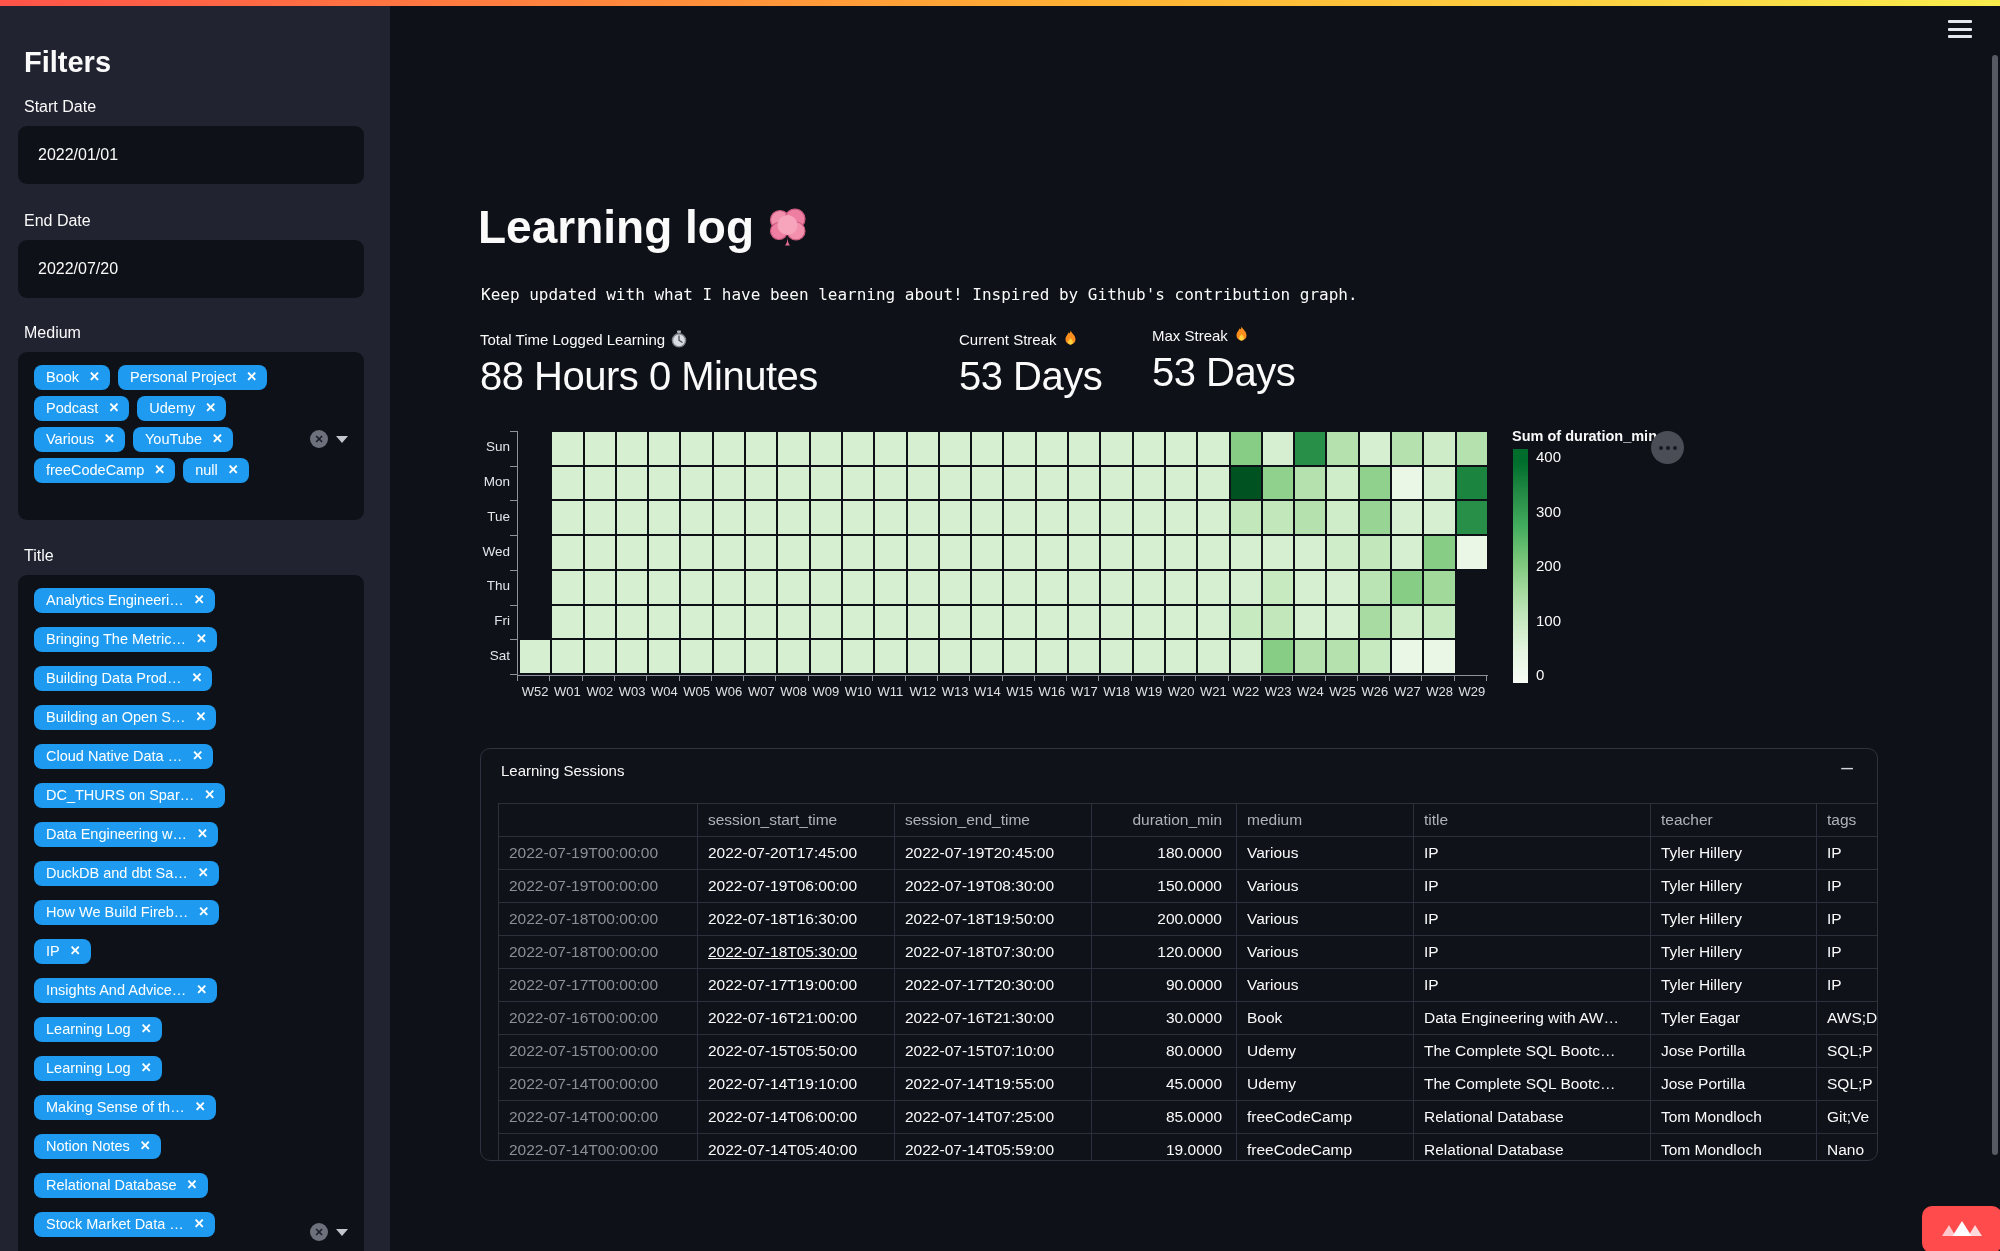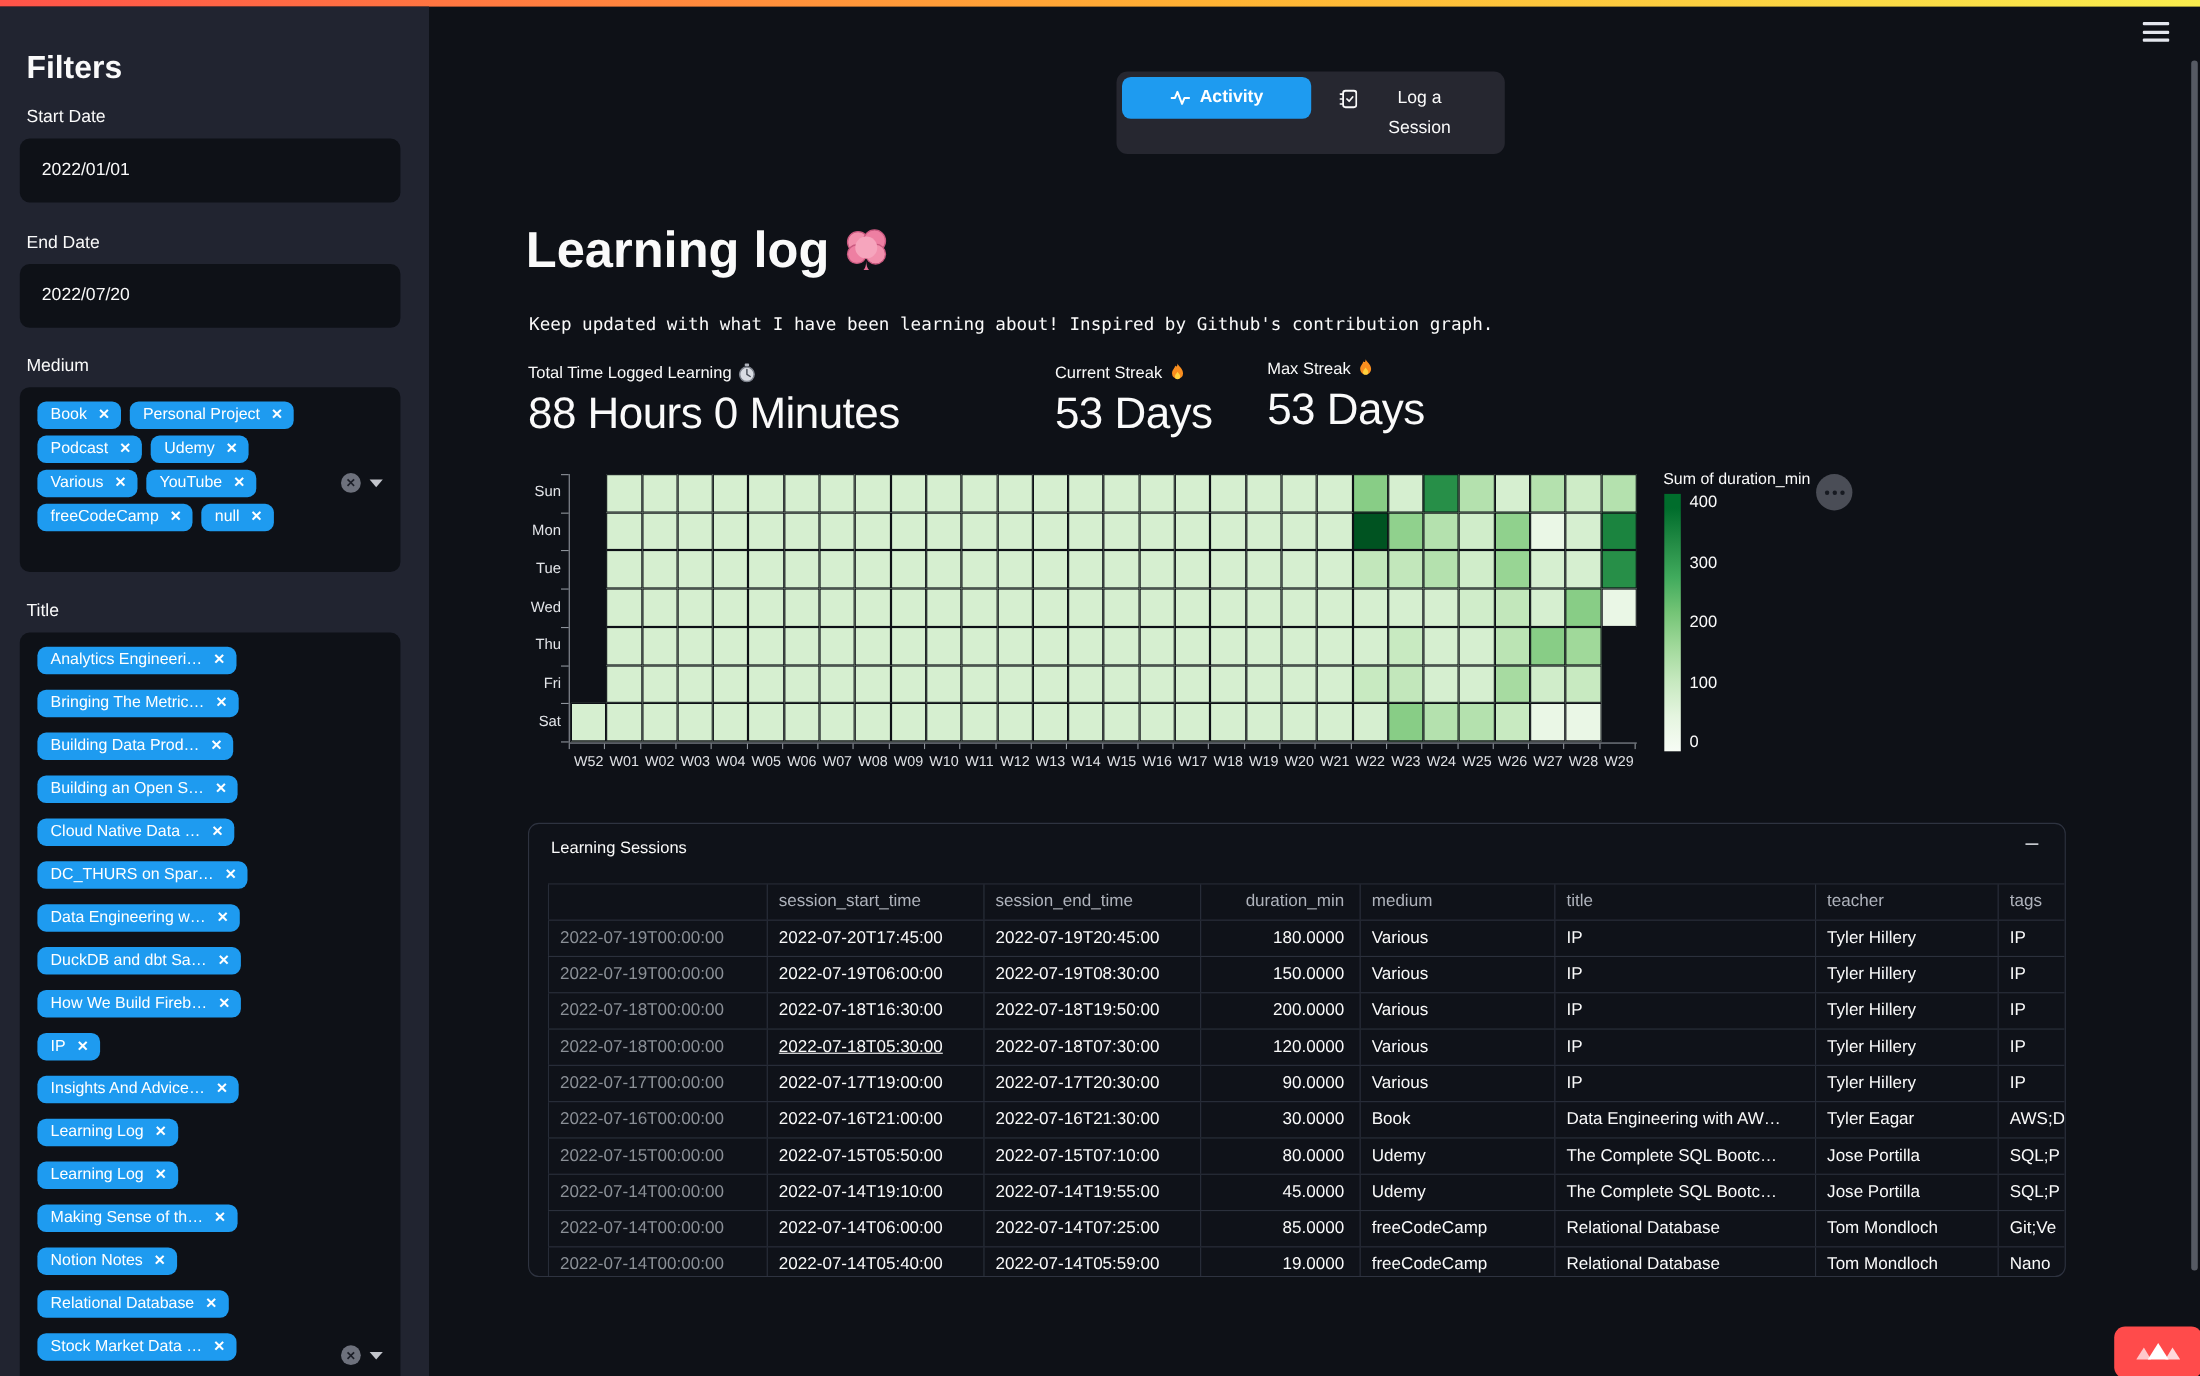--- a/index.html
+++ b/index.html
@@ -55,21 +55,21 @@
   .metric .m-value { margin-top:6px; font-size:40px; font-weight:400; color:#fafafa; letter-spacing:-0.5px; }
 
   
   .hm-grid { position:absolute; left:519px; top:431px; width:969px; height:243px;
     display:grid; grid-template-columns:repeat(30,1fr); grid-template-rows:repeat(7,1fr); }
   .hm-cell { border:1.5px solid #0d1016; }
   .hm-cell.empty { border:none; background:transparent; }
   .hm-daylabel { position:absolute; width:80px; text-align:right; font-size:13.5px; color:#e3e5e9; }
   .hm-weeklabel { position:absolute; font-size:13px; color:#dfe1e5; transform:translateX(-50%); }
   .hm-axis { position:absolute; background:#8e939b; }
-  .legend-title { position:absolute; left:1512px; top:428px; font-size:14.5px; font-weight:400; }
+  .legend-title { position:absolute; left:1512px; top:428px; font-size:14.5px; font-weight:700; }
   .legend-bar { position:absolute; left:1513px; top:449px; width:15px; height:234px; }
   .legend-tick { position:absolute; left:1536px; font-size:15px; color:#fafafa; }
   .dots-btn { position:absolute; left:1651px; top:431px; width:33px; height:33px; border-radius:50%;
     background:#4a4d56; display:flex; align-items:center; justify-content:center; gap:3px; cursor:pointer; }
   .dots-btn i { width:4px; height:4px; border-radius:50%; background:#171a21; }
 
   
   .panel { position:absolute; left:480px; top:748px; width:1398px; height:413px;
     border:1px solid #2e3340; border-radius:10px; background:#0f1219; overflow:hidden; }
   .panel-title { position:absolute; left:20px; top:13px; font-size:15px; color:#fafafa; }
@@ -229,36 +229,20 @@
             <span class="x">✕</span>
           </span>
         </div>
     </div>
     <div class="ms-icons" style="left:310px;top:1217px">
       <div class="clear-all">✕</div>
       <div class="caret"></div>
     </div>
   </aside>
 
-  <div class="tabbar">
-    <div class="tab-active">
-      <svg class="tab-icon" width="18" height="14" viewBox="0 0 18 14" fill="none">
-        <path d="M1 7h3.2L6.4 1.5 10.6 12.5 12.8 7H17" stroke="#ffffff" stroke-width="1.8" stroke-linecap="round" stroke-linejoin="round"></path>
-      </svg>
-      <span>Activity</span>
-    </div>
-    <div class="tab-inactive">
-      <svg class="tab-icon" width="17" height="18" viewBox="0 0 17 18" fill="none">
-        <rect x="4" y="1.5" width="12" height="15" rx="2.2" stroke="#fafafa" stroke-width="1.6"></rect>
-        <path d="M7.5 9l2 2 3.2-3.8" stroke="#fafafa" stroke-width="1.6" stroke-linecap="round" stroke-linejoin="round"></path>
-        <path d="M1.5 4.5h2M1.5 9h2M1.5 13.5h2" stroke="#fafafa" stroke-width="1.5" stroke-linecap="round"></path>
-      </svg>
-      <span class="lbl">Log a Session</span>
-    </div>
-  </div>
 
   <div class="page-title">
     <span>Learning log</span>
     <svg width="44" height="40" viewBox="0 0 44 40">
       <g stroke="#c9597f" stroke-width="1.2">
         <circle cx="14" cy="13" r="9.5" fill="#f290ad"></circle>
         <circle cx="29" cy="12" r="10" fill="#ee7fa2"></circle>
         <circle cx="13" cy="24" r="8.5" fill="#ee7fa2"></circle>
         <circle cx="30" cy="24" r="9" fill="#f290ad"></circle>
         <circle cx="21.5" cy="18" r="10" fill="#f6a5bd" stroke="none"></circle>

